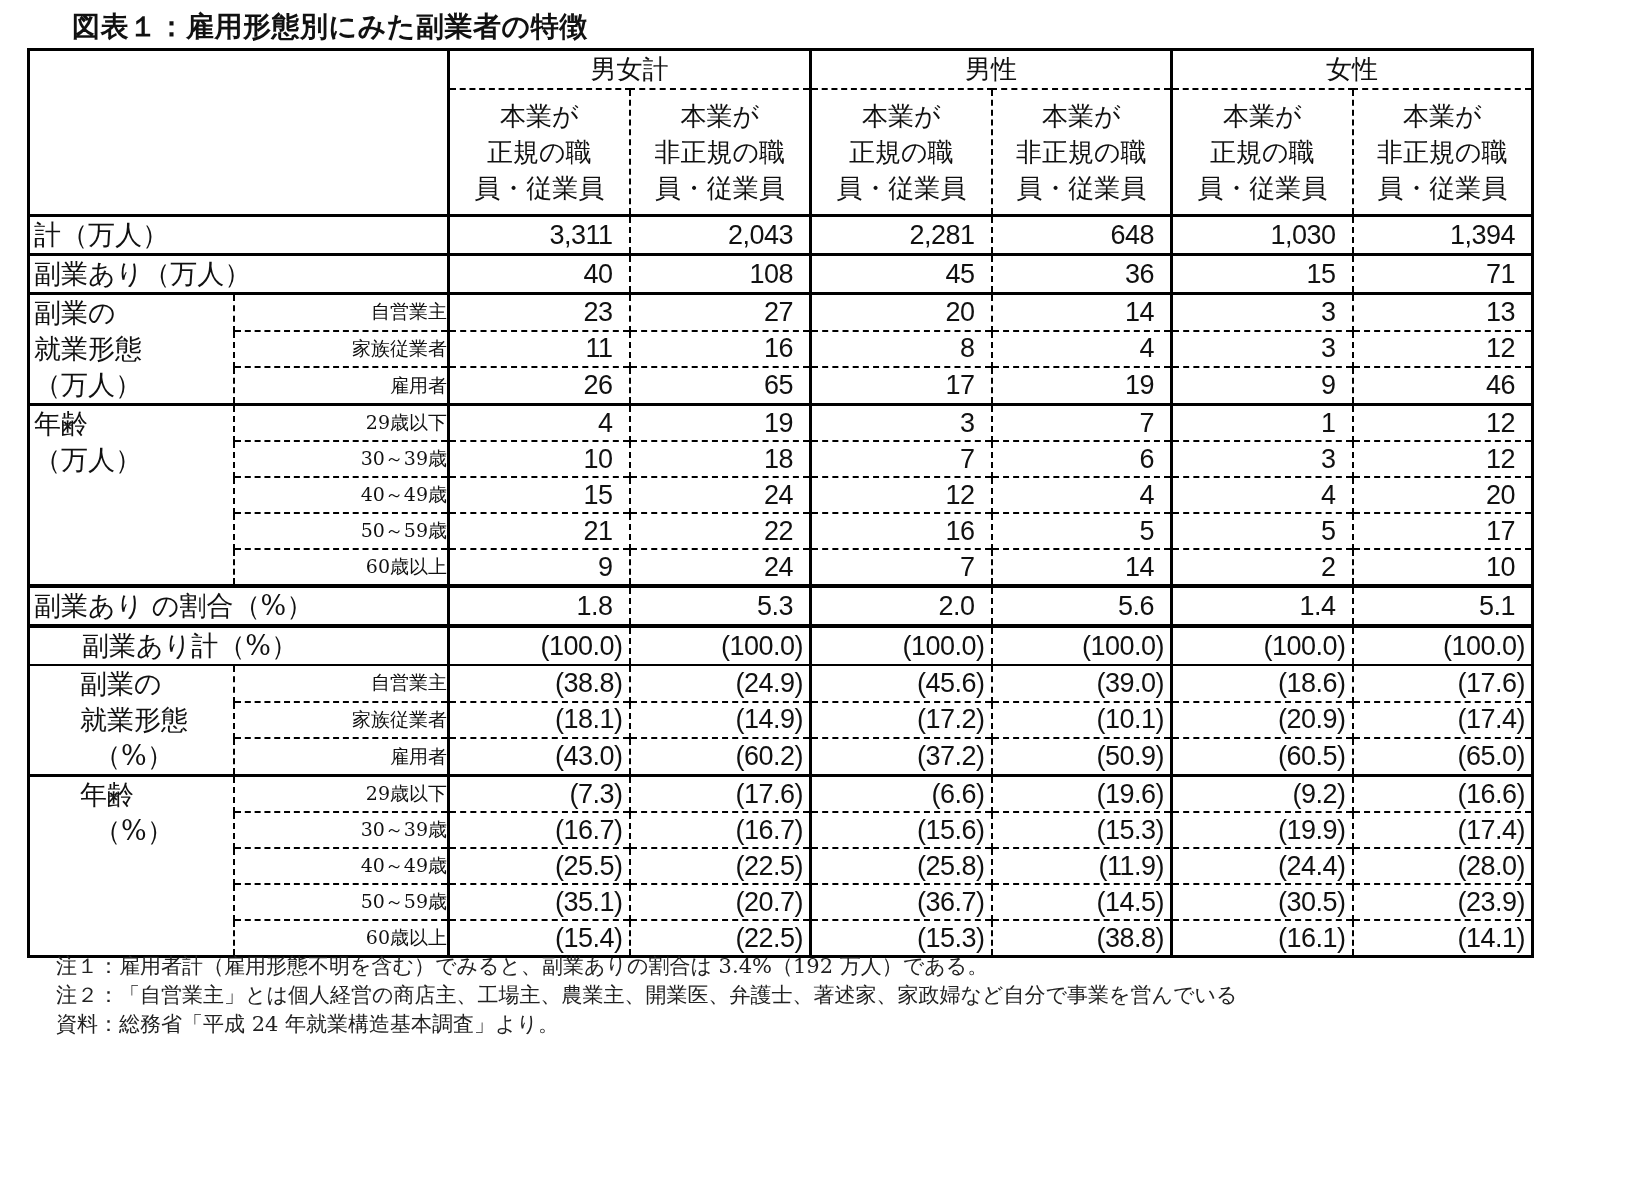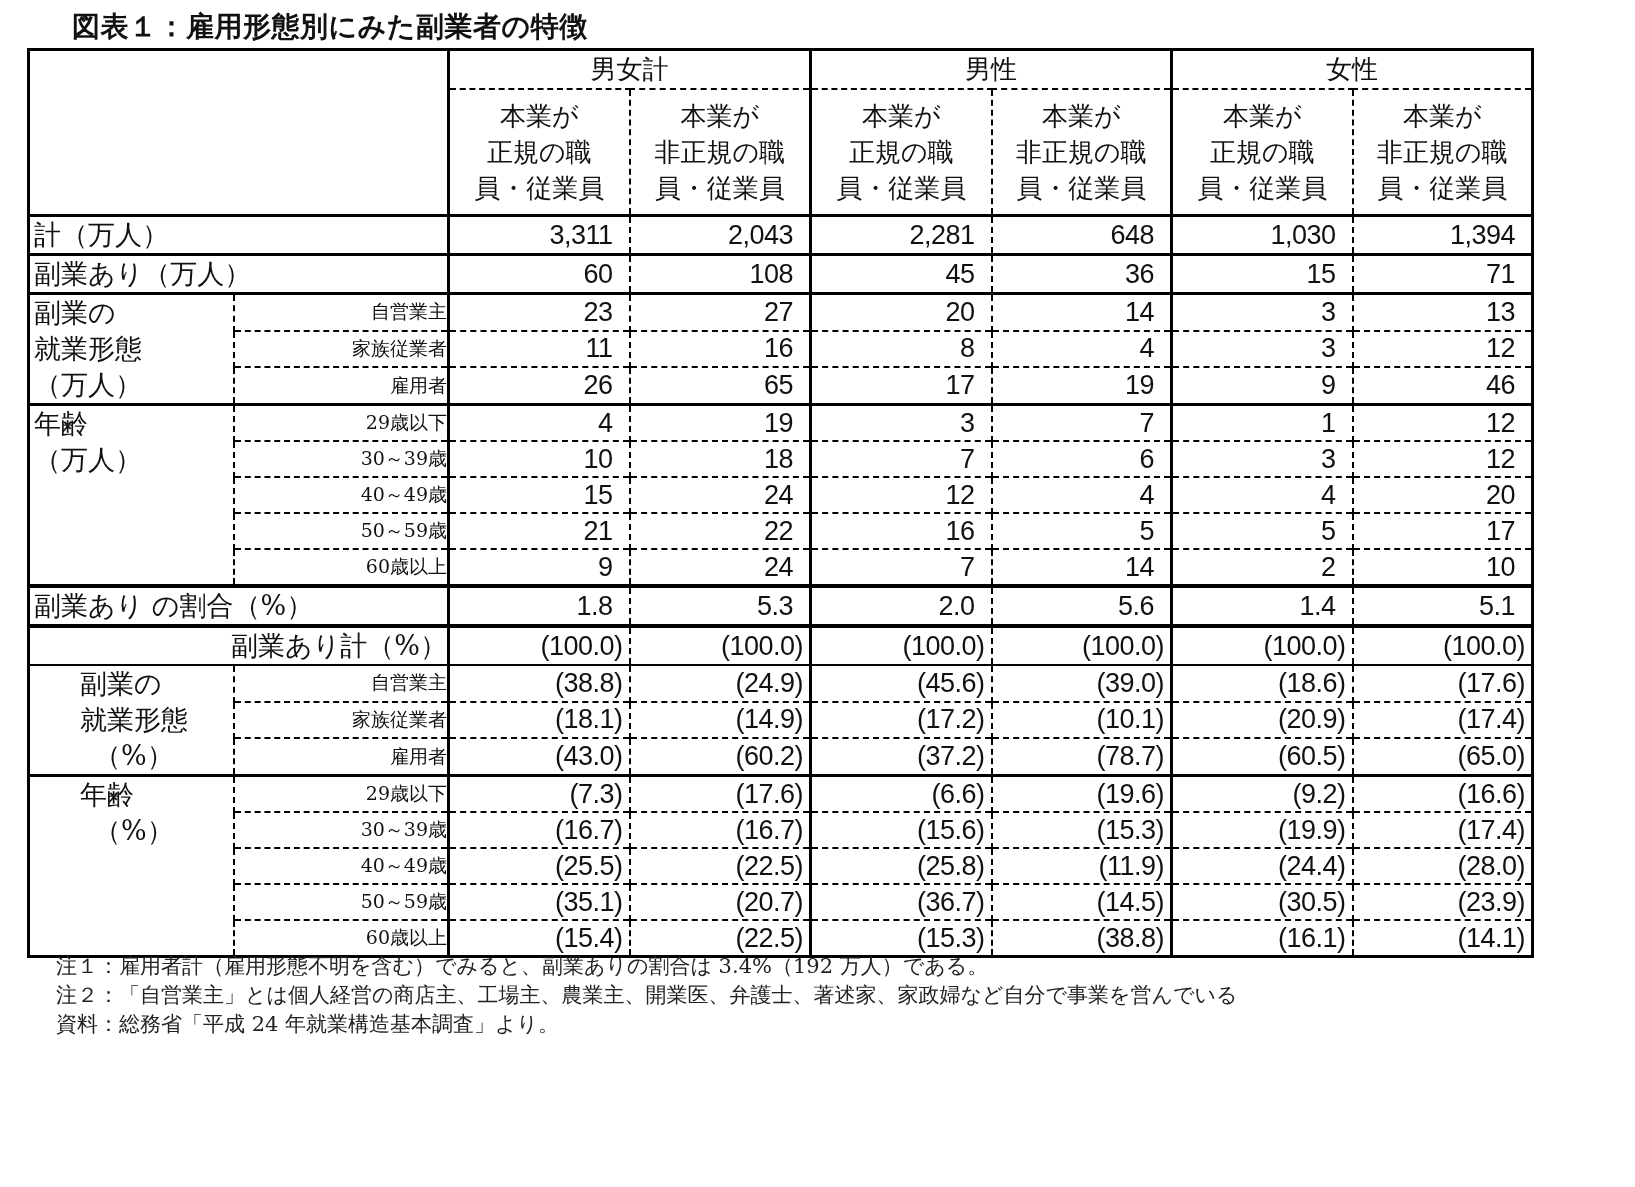--- a/index.html
+++ b/index.html
@@ -79,21 +79,21 @@
     <td class="num vthick">3,311</td>
     <td class="num vdash">2,043</td>
     <td class="num vthick">2,281</td>
     <td class="num vdash">648</td>
     <td class="num vthick">1,030</td>
     <td class="num vdash">1,394</td>
   </tr>
 
   <tr class="d thick-top">
     <td colspan="2" class="rowlbl">副業あり（万人）</td>
-    <td class="num vthick">60</td>
+    <td class="num vthick">40</td>
     <td class="num vdash">108</td>
     <td class="num vthick">45</td>
     <td class="num vdash">36</td>
     <td class="num vthick">15</td>
     <td class="num vdash">71</td>
   </tr>
 
   <tr class="d thick-top">
     <td rowspan="3" class="grp">
       <div>副業の</div>
@@ -181,21 +181,21 @@
     <td colspan="2" class="rowlbl">副業あり の割合（%）</td>
     <td class="num vthick">1.8</td>
     <td class="num vdash">5.3</td>
     <td class="num vthick">2.0</td>
     <td class="num vdash">5.6</td>
     <td class="num vthick">1.4</td>
     <td class="num vdash">5.1</td>
   </tr>
 
   <tr class="d">
-    <td colspan="2" class="rowlbl" style="padding-left:52px !important;text-align:right;">副業あり計（%）</td>
+    <td colspan="2" class="rowlbl" style="padding-left:52px !important;">副業あり計（%）</td>
     <td class="num pct vthick">(100.0)</td>
     <td class="num pct vdash">(100.0)</td>
     <td class="num pct vthick">(100.0)</td>
     <td class="num pct vdash">(100.0)</td>
     <td class="num pct vthick">(100.0)</td>
     <td class="num pct vdash">(100.0)</td>
   </tr>
 
   <tr class="d thin-top">
     <td rowspan="3" class="grp indent">
@@ -218,21 +218,21 @@
     <td class="num pct vthick dt">(17.2)</td>
     <td class="num pct vdash dt">(10.1)</td>
     <td class="num pct vthick dt">(20.9)</td>
     <td class="num pct vdash dt">(17.4)</td>
   </tr>
   <tr class="d dash-top">
     <td class="sublbl dt">雇用者</td>
     <td class="num pct vthick dt">(43.0)</td>
     <td class="num pct vdash dt">(60.2)</td>
     <td class="num pct vthick dt">(37.2)</td>
-    <td class="num pct vdash dt">(78.7)</td>
+    <td class="num pct vdash dt">(50.9)</td>
     <td class="num pct vthick dt">(60.5)</td>
     <td class="num pct vdash dt">(65.0)</td>
   </tr>
 
   <tr class="d thick-top">
     <td rowspan="5" class="grp indent">
       <div>年齢</div>
       <div style="padding-left:14px">（%）</div>
     </td>
     <td class="sublbl">29歳以下</td>

